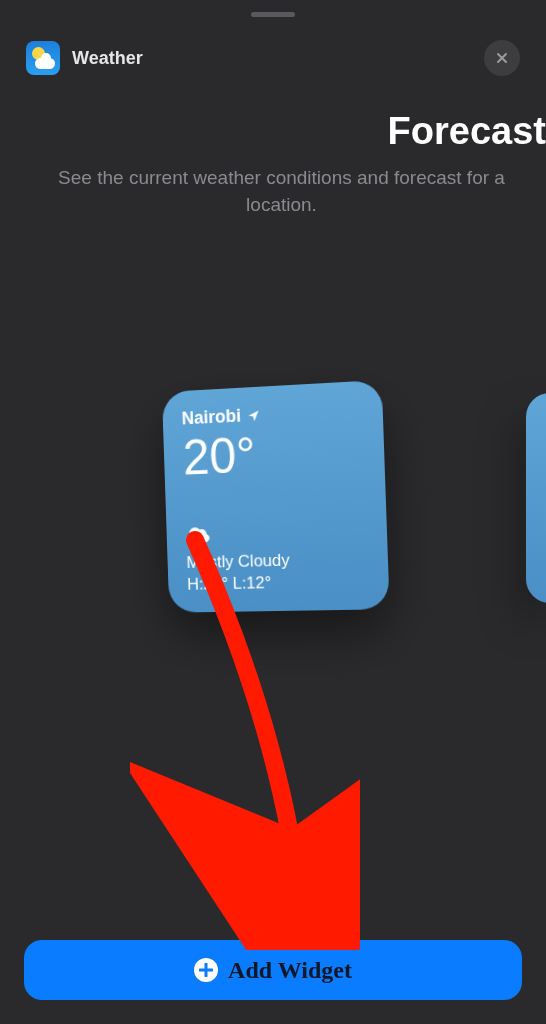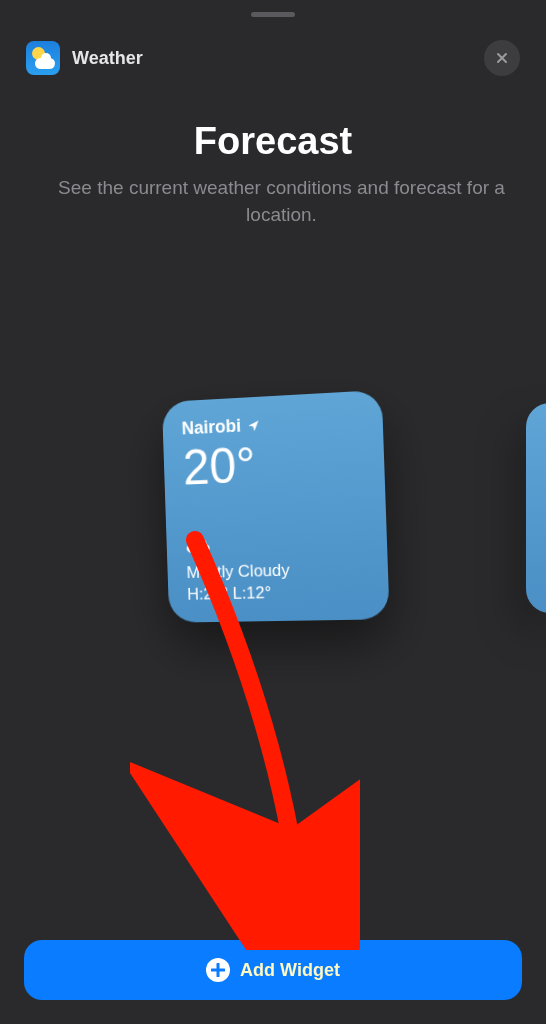--- a/index.html
+++ b/index.html
@@ -90,24 +90,24 @@
       display: flex;
       align-items: center;
       justify-content: center;
       cursor: pointer;
     }
     .close-btn svg {
       width: 16px;
       height: 16px;
     }
     .title {
-      text-align: center;
+      text-align: right;
       font-size: 38px;
       font-weight: 700;
-      margin-top: 44px;
+      margin-top: 34px;
       color: #fff;
     }
     .subtitle {
       text-align: center;
       color: #8a8a90;
       font-size: 19px;
       line-height: 1.4;
       margin-top: 12px;
       padding: 0 28px;
       margin-left: 17px;
@@ -210,23 +210,24 @@
       background: #fff;
       display: flex;
       align-items: center;
       justify-content: center;
       color: #0a7cff;
       font-weight: 700;
       font-size: 20px;
       line-height: 1;
     }
     .add-btn .btn-label {
-      color: #fef9c3;
-      font-size: 18px;
+      color: #0f172a;
+      font-size: 24px;
       font-weight: 600;
+      font-family: Liberation Serif, serif;
     }
     
     .arrow-annot {
       position: absolute;
       left: 130px;
       top: 530px;
       pointer-events: none;
     }
   </style>
 </head>

